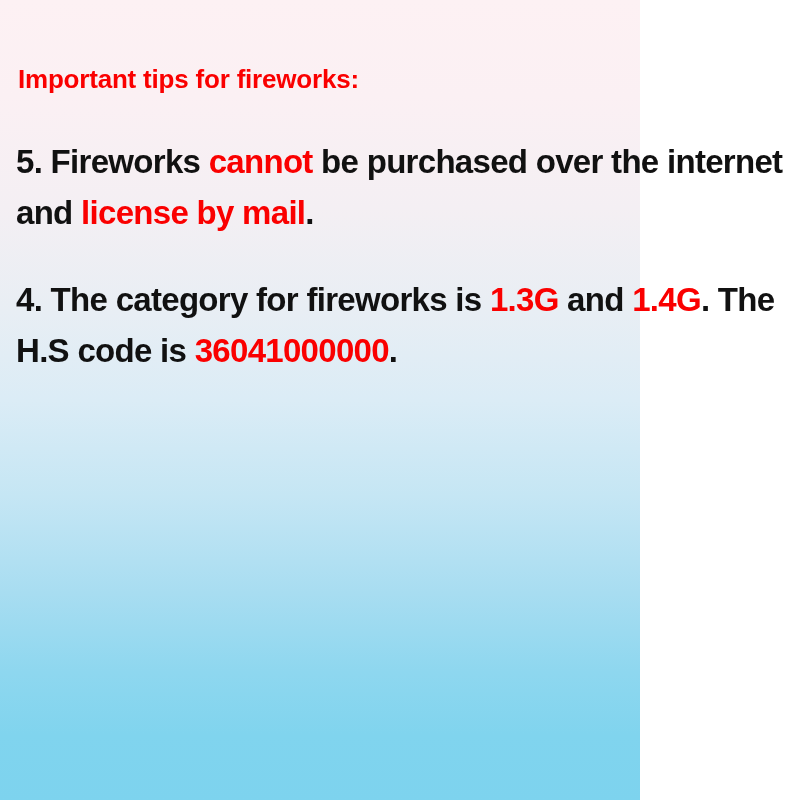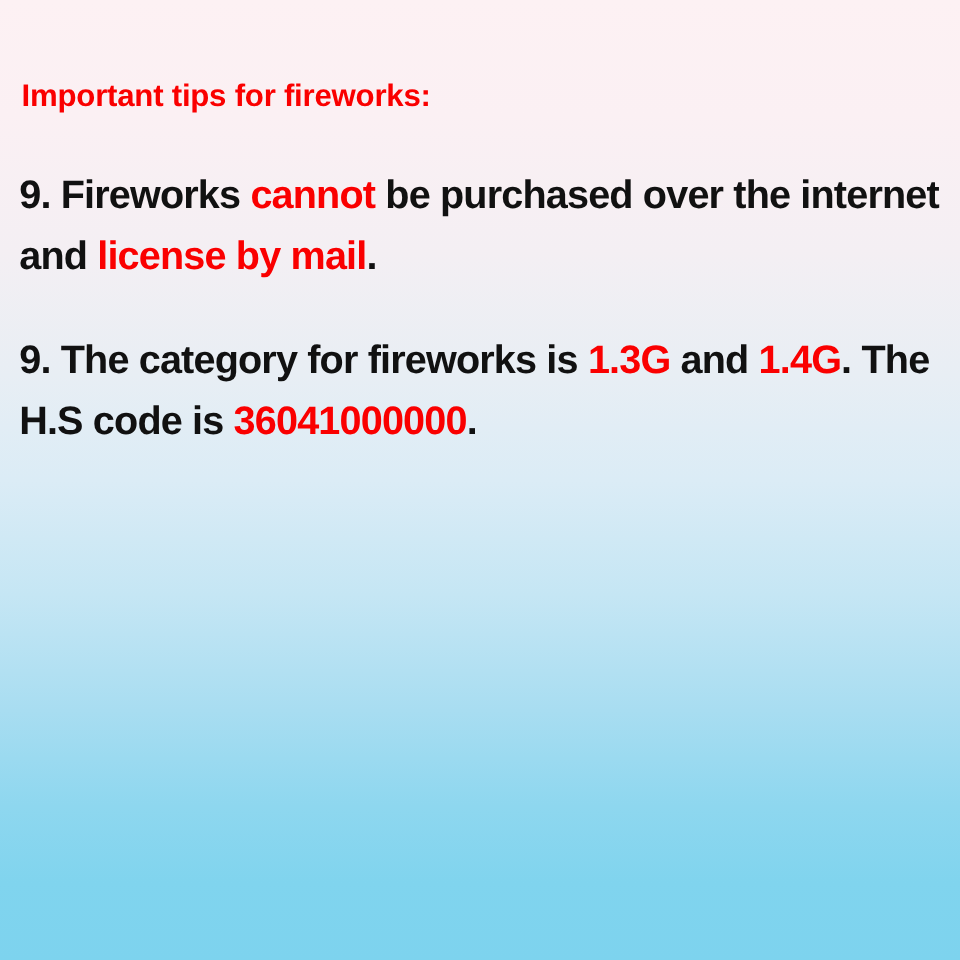--- a/index.html
+++ b/index.html
@@ -8,21 +8,21 @@
   }
   body {
     width: 800px;
     height: 800px;
     overflow: hidden;
     font-family: "Liberation Sans", sans-serif;
     background: #ffffff;
   }
   .notice-card {
     position: relative;
-    width: 800px;
+    width: 640px;
     height: 800px;
     box-sizing: border-box;
     background: linear-gradient(
       to bottom,
       #fdf1f3 0%,
       #fbf0f3 12%,
       #f4eff3 26%,
       #e8eef4 39%,
       #dbecf6 50%,
       #c5e6f4 62%,
@@ -70,19 +70,19 @@
 </head>
 <body>
 
 <div class="notice-card">
 
   <div class="notice-body">
 
     <h1 class="notice-title">Important tips for fireworks:</h1>
 
     <div id="tips-container">
-        <p class="tip-item"><span class="seg">9. Fireworks </span><span class="seg hl">cannot</span><span class="seg"> be purchased over the internet and </span><span class="seg hl">license by mail</span><span class="seg">.</span></p>
-        <p class="tip-item"><span class="seg">9. The category for fireworks is </span><span class="seg hl">1.3G</span><span class="seg"> and </span><span class="seg hl">1.4G</span><span class="seg">. The H.S code is </span><span class="seg hl">36041000000</span><span class="seg">.</span></p>
+        <p class="tip-item"><span class="seg">5. Fireworks </span><span class="seg hl">cannot</span><span class="seg"> be purchased over the internet and </span><span class="seg hl">license by mail</span><span class="seg">.</span></p>
+        <p class="tip-item"><span class="seg">4. The category for fireworks is </span><span class="seg hl">1.3G</span><span class="seg"> and </span><span class="seg hl">1.4G</span><span class="seg">. The H.S code is </span><span class="seg hl">36041000000</span><span class="seg">.</span></p>
       </div>
 
   </div>
 
 </div>
 
 </body></html>

